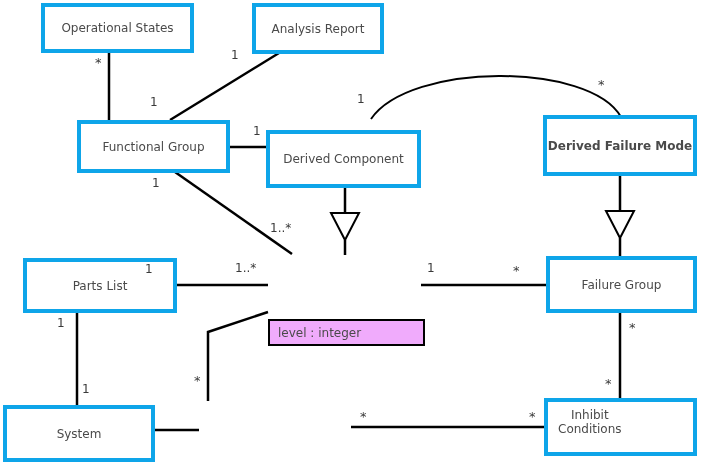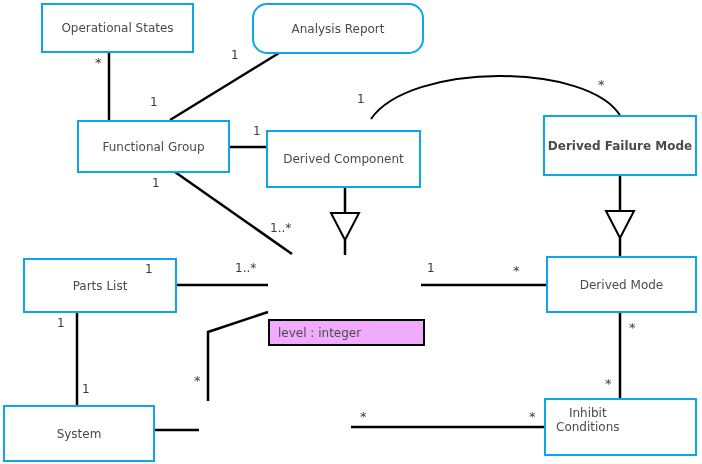--- a/index.html
+++ b/index.html
@@ -19,21 +19,21 @@
   #edge-layer {
     position: absolute;
     left: 0;
     top: 0;
     width: 702px;
     height: 464px;
   }
   .uml-class {
     position: absolute;
     box-sizing: border-box;
-    border: 2px solid #0ea5e9;
+    border: 4px solid #0ea5e9;
     background: #ffffff;
     z-index: 2;
     padding-left: 32px;
   }
   .uml-name {
     text-align: center;
     color: #4a4a4a;
     font-size: 12px;
     line-height: 14px;
     white-space: pre-line;
@@ -117,21 +117,21 @@
       <line x1="155" y1="430" x2="199" y2="430"></line>
 
       <line x1="351" y1="427" x2="545" y2="427"></line>
     </g>
   </svg>
 
   <div class="uml-class" style="left:41px; top:3px; width:153px; height:50px;">
     <div class="uml-name centered">Operational States</div>
   </div>
 
-  <div class="uml-class" style="left:252px; top:3px; width:172px; height:51px;border-radius:15px;">
+  <div class="uml-class" style="left:252px; top:3px; width:132px; height:51px;">
     <div class="uml-name centered">Analysis Report</div>
   </div>
 
   <div class="uml-class" style="left:39px; top:120px; width:153px; height:53px;margin-left:38px;">
     <div class="uml-name centered">Functional Group</div>
   </div>
 
   <div class="uml-class" style="left:266px; top:130px; width:155px; height:58px;">
     <div class="uml-name centered">Derived Component</div>
   </div>
@@ -142,21 +142,21 @@
 
   <div class="uml-class" style="left:3px; top:258px; width:154px; height:55px;margin-left:20px;">
     <div class="uml-name centered">Parts List</div>
   </div>
 
   <div class="uml-attrs" style="left:268px; top:319px; width:157px; height:27px;">
     <div class="uml-attr-text">level : integer</div>
   </div>
 
   <div class="uml-class" style="left:546px; top:256px; width:151px; height:57px;">
-    <div class="uml-name centered">Derived Mode</div>
+    <div class="uml-name centered">Failure Group</div>
   </div>
 
   <div class="uml-class" style="left:3px; top:405px; width:152px; height:57px;">
     <div class="uml-name centered">System</div>
   </div>
 
 
   <div class="uml-class" style="left:544px; top:398px; width:153px; height:58px;">
     <div class="uml-name name-topleft">Inhibit
 Conditions</div>

